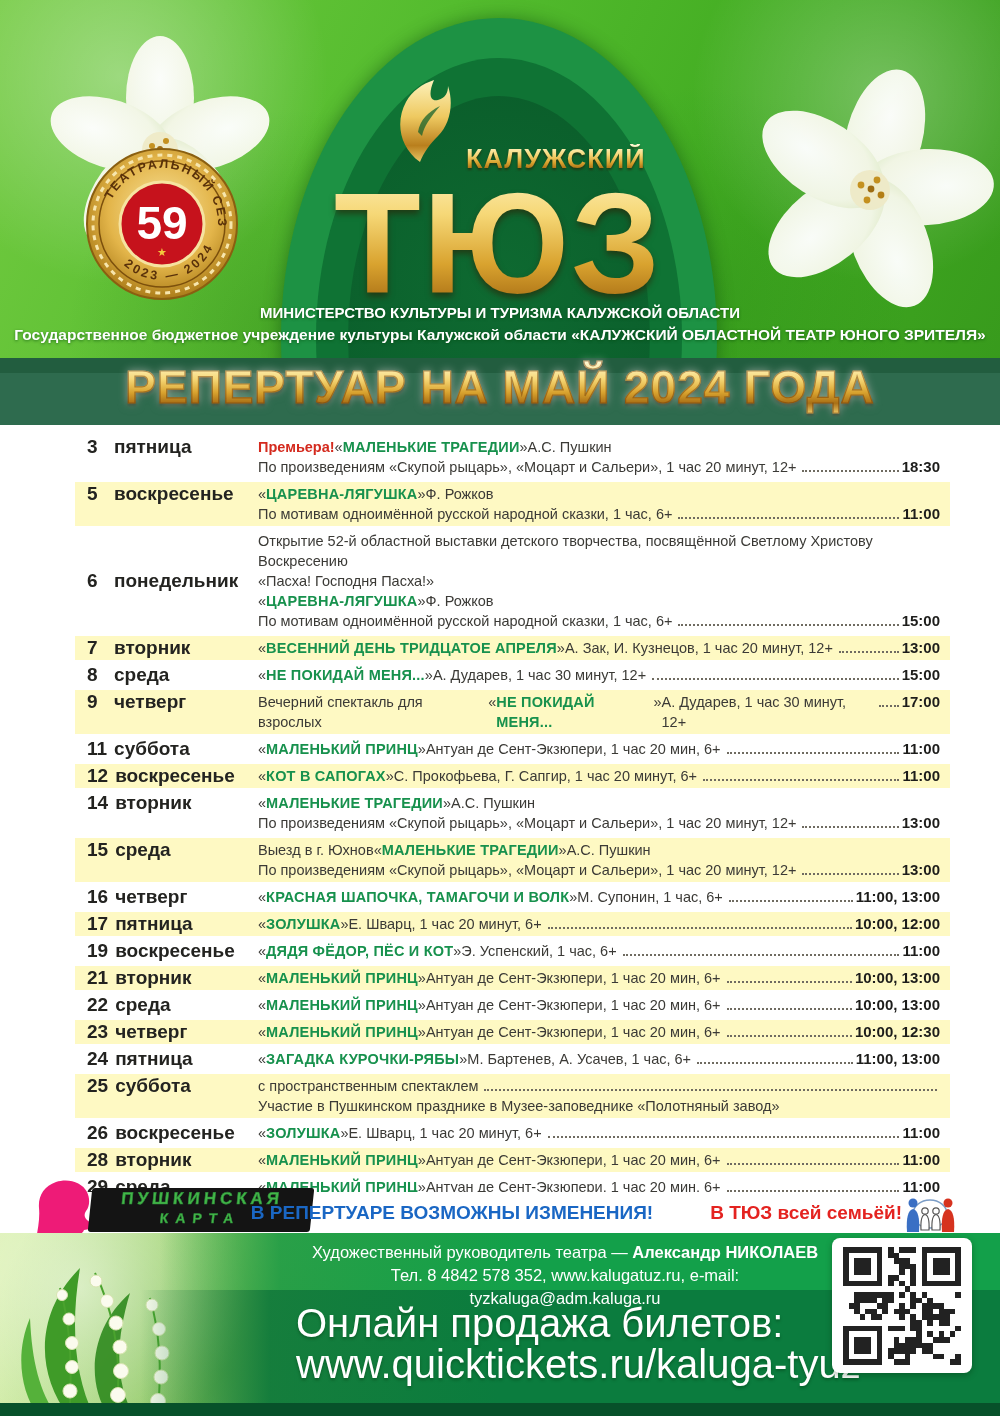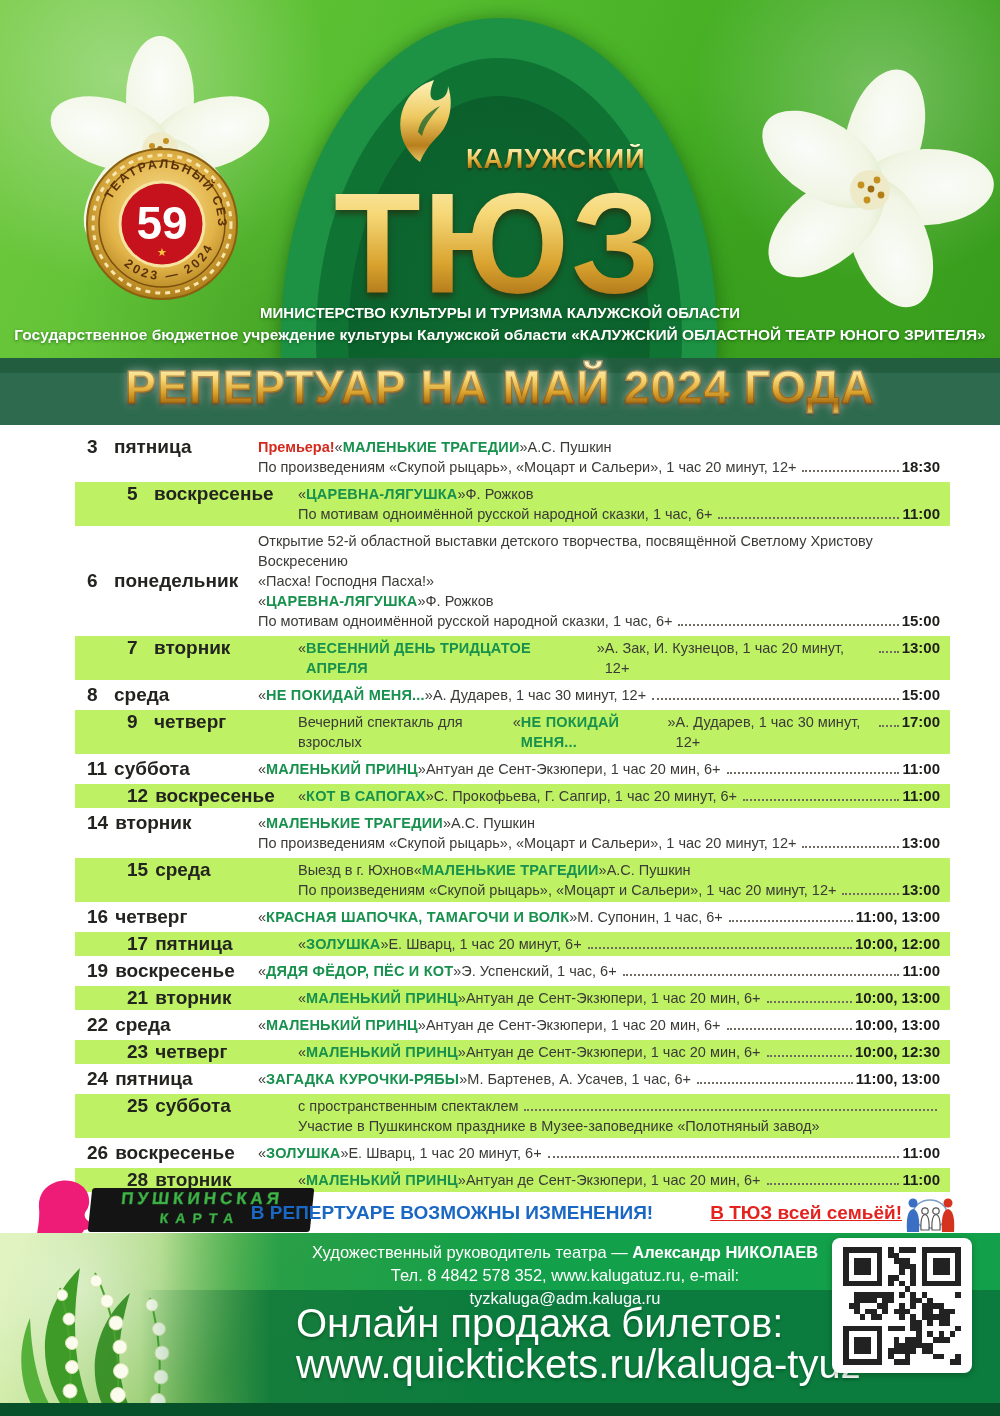--- a/index.html
+++ b/index.html
@@ -33,21 +33,21 @@
     background:linear-gradient(180deg,#225d3f 0 22%,#2e6b4e 22%);}
   .page-title{position:absolute;left:0;top:360px;width:1000px;text-align:center;font-size:46px;font-weight:900;
     letter-spacing:1px;-webkit-text-stroke:1.2px rgba(115,60,8,.5);
     filter:drop-shadow(0 0 4px rgba(255,255,255,.5)) drop-shadow(0 2px 1px rgba(40,20,0,.5));}
   
   .badge{position:absolute;left:84px;top:146px;width:156px;height:156px;}
   
   .schedule{position:absolute;top:425px;left:0;width:1000px;height:767px;box-sizing:border-box;
     padding:10px 50px 0 75px;background:#ffffff;}
   .row{display:flex;margin-bottom:3px;padding:2px 10px 2px 0;}
-  .row.shade{background:#bef264;padding-left:40px;}
+  .row.shade{background:#fef9c3;}
   .day{width:183px;flex:0 0 183px;font-size:19px;font-weight:700;color:#232320;line-height:20px;}
   .dnum{display:inline-block;min-width:20px;padding-left:12px;}
   .dwd{padding-left:7px;}
   .content{flex:1;min-width:0;}
   .line{display:flex;align-items:baseline;font-size:14.5px;line-height:20px;color:#3b3a36;}
   .seg-d{color:#3b3a36;}
   .seg-r{color:#d42a1e;font-weight:700;}
   .seg-g{color:#17914d;font-weight:800;letter-spacing:.2px;}
   .leader{flex:1;border-bottom:2px dotted #6f6b61;margin:0 3px 4px 6px;min-width:20px;}
   .time{font-weight:800;color:#1d1d1b;font-size:15px;white-space:nowrap;}
@@ -55,21 +55,21 @@
   .strip{position:absolute;top:1192px;left:0;width:1000px;height:41px;background:#ffffff;}
   .pcard{position:absolute;left:30px;top:-12px;width:285px;height:58px;}
   .pcard-box{position:absolute;left:60px;top:8px;width:222px;height:44px;background:#141414;
     transform:skewX(-6deg);border-radius:3px;text-align:center;color:#43b649;}
   .pcard-l1{font-size:17px;font-weight:800;letter-spacing:4px;line-height:22px;
     -webkit-text-stroke:.6px #2c8f38;}
   .pcard-l2{font-size:14px;font-weight:800;letter-spacing:7px;line-height:17px;
     -webkit-text-stroke:.5px #2c8f38;}
   .changes{position:absolute;left:242px;top:10px;width:420px;text-align:center;
     color:#1a67c4;font-size:19px;font-weight:800;}
-  .family{position:absolute;right:98px;top:10px;color:#e42320;font-size:19px;font-weight:800;text-decoration:underline;}
+  .family{position:absolute;right:98px;top:10px;color:#e42320;font-size:19px;font-weight:800;}
   .family-icon{position:absolute;right:44px;top:2px;width:52px;height:40px;}
   
   .footer{position:absolute;top:1233px;left:0;width:1000px;height:183px;overflow:hidden;
     background:
       radial-gradient(circle at 8% 30%, rgba(255,255,255,.5), rgba(255,255,255,0) 18%),
       radial-gradient(circle at 22% 75%, rgba(40,130,20,.35), rgba(0,0,0,0) 30%),
       linear-gradient(100deg,#d9f0ae 0%,#a8dc74 22%,#6cbf3e 48%,#45a82c 75%,#37991f 100%);}
   .band1{position:absolute;top:0;left:0;width:1000px;height:57px;
     background:linear-gradient(90deg,rgba(30,150,60,0) 16%,rgba(24,152,68,.85) 28%,#13a04a 52%);}
   .band2{position:absolute;top:57px;left:0;width:1000px;height:126px;

